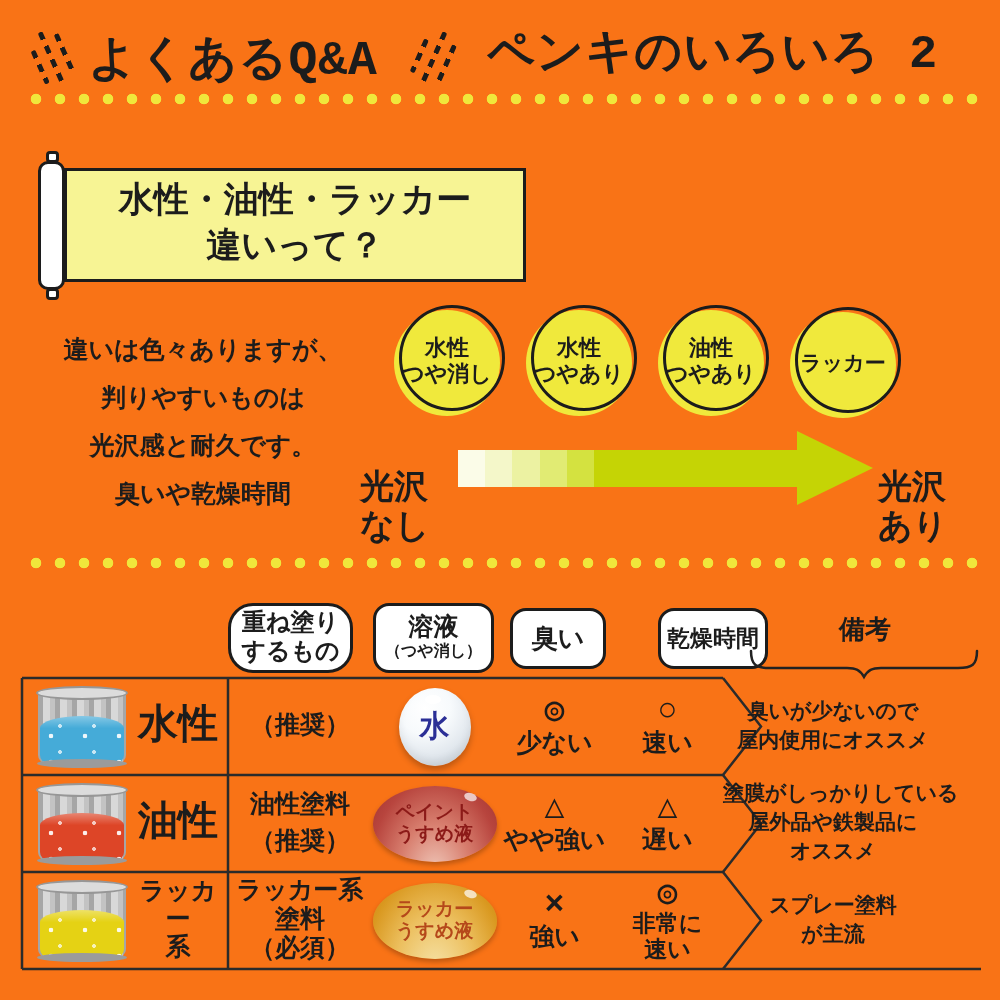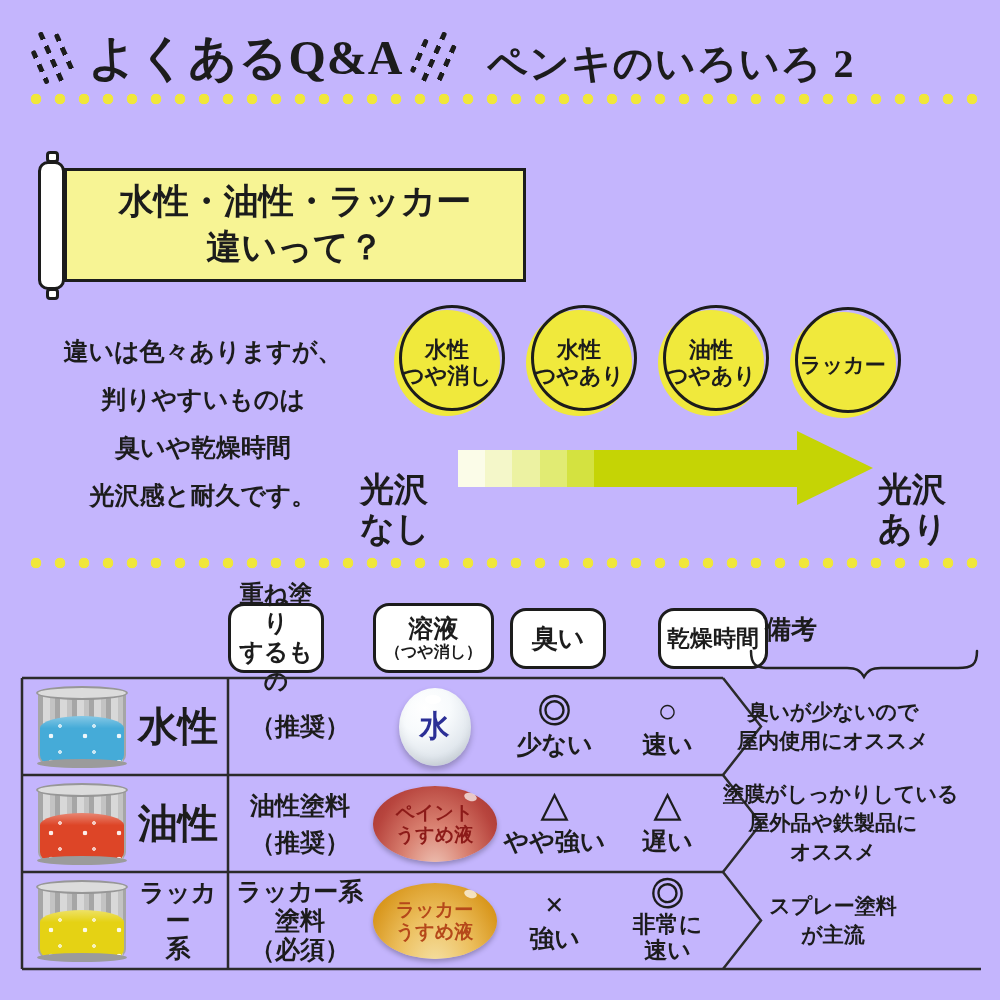--- a/index.html
+++ b/index.html
@@ -1,27 +1,27 @@
 <!DOCTYPE html>
 <html lang="ja" style="--ink-black: #1c1c1c; --accent-yellow: #f0e93c; --banner-yellow: #f7f494; --dot-yellow: #f0e73b; --arrow-green: #c5d405; --water-paint-blue: #45abd8; --oil-paint-red: #dd4527; --lacquer-paint-yellow: #e5d214; --water-text-blue: #2b2f96;"><head>
 <meta charset="utf-8">
 <style>
   html,body{margin:0;padding:0;background:#fff;}
   .stage{
-    position:relative;width:1000px;height:1000px;background:#c4b5fd;overflow:hidden;
-    font-family:Liberation Serif, serif;
+    position:relative;width:1000px;height:1000px;background:#f97316;overflow:hidden;
+    font-family:Liberation Mono, monospace;
     font-weight:900;color:var(--ink-black,#1c1c1c);
   }
   .abs{position:absolute;}
   .nowrap{white-space:nowrap;}
 
   
   .title{position:absolute;margin:0;font-weight:900;letter-spacing:1px;}
   #title-left{left:88px;top:26px;font-size:48px;}
-  #title-right{left:487px;top:20px;font-size:40px;margin-top:16px;}
+  #title-right{left:487px;top:20px;font-size:47px;}
   .hatch{position:absolute;display:flex;gap:9px;}
   .hatch span{display:block;width:5px;border-radius:2px;
     background:repeating-linear-gradient(180deg,var(--ink-black) 0 8px,transparent 8px 15px);}
   .hatch span:nth-child(1){height:36px;margin-top:16px;}
   .hatch span:nth-child(2){height:54px;margin-top:2px;}
   .hatch span:nth-child(3){height:40px;margin-top:10px;}
   #hatch-left{left:34px;top:28px;transform:rotate(-24deg);}
   #hatch-mid{left:418px;top:28px;transform:rotate(24deg);}
   .dots{position:absolute;height:12px;background-repeat:repeat-x;background-size:24px 12px;
     background-image:radial-gradient(circle at 6px 6px,var(--dot-yellow) 5px,transparent 5.6px);}
@@ -58,27 +58,27 @@
       #fbfce8 0%,#fbfce8 8%,#f4f7c9 8%,#f4f7c9 16%,#ecf2a2 16%,#ecf2a2 24%,
       #e1eb73 24%,#e1eb73 32%,#d4e240 32%,#d4e240 40%,var(--arrow-green) 40%);}
   .arrow-head{position:absolute;left:797px;top:431px;width:0;height:0;
     border-top:37px solid transparent;border-bottom:37px solid transparent;
     border-left:76px solid var(--arrow-green);}
 
   
   .hbox{position:absolute;background:#fff;border:3px solid var(--ink-black);border-radius:16px;
     box-sizing:border-box;display:flex;flex-direction:column;align-items:center;
     justify-content:center;text-align:center;}
-  #hbox-recoat{left:228px;top:603px;width:96px;height:70px;font-size:24px;line-height:29px;}
+  #hbox-recoat{left:228px;top:603px;width:125px;height:70px;font-size:24px;line-height:29px;border-radius:25px;}
   #hbox-solvent{left:373px;top:603px;width:121px;height:70px;}
   #hbox-solvent .l1{font-size:25px;line-height:27px;}
   #hbox-solvent .l2{font-size:16px;line-height:20px;}
   #hbox-smell{left:510px;top:608px;width:96px;height:61px;font-size:26px;}
   #hbox-dry{left:622px;top:608px;width:110px;height:61px;font-size:23px;margin-left:36px;}
-  #notes-head{left:765px;top:612px;width:200px;font-size:26px;}
+  #notes-head{left:765px;top:612px;width:200px;text-align:center;font-size:26px;}
 
   
   .trow{position:absolute;left:22px;width:963px;height:97px;display:flex;align-items:center;}
   #row-water{top:678px;} #row-oil{top:775px;} #row-lacquer{top:872px;}
   .cA{width:206px;height:100%;display:flex;align-items:center;}
   .cA .nm{flex:1;text-align:center;font-size:40px;line-height:42px;}
   #row-lacquer .cA .nm{font-size:25px;line-height:28px;}
   .cB{width:144px;text-align:center;font-size:25px;line-height:37px;}
   #row-lacquer .cB{line-height:29px;}
   .cC{width:125px;display:flex;align-items:center;justify-content:center;}
@@ -154,22 +154,22 @@
   <div id="knob-top" class="scroll-knob"></div>
   <div id="knob-bottom" class="scroll-knob"></div>
   <div class="banner-board">
     <div>水性・油性・ラッカー</div>
     <div>違いって？</div>
   </div>
 
   <div class="intro">
     <div class="nowrap">違いは色々ありますが、</div>
     <div class="nowrap">判りやすいものは</div>
+    <div class="nowrap">光沢感と耐久です。</div>
     <div class="nowrap">臭いや乾燥時間</div>
-    <div class="nowrap">光沢感と耐久です。</div>
   </div>
 
   <div id="gc1" class="g-circle">
     <div class="fill"></div>
     <div class="ring"></div>
     <div class="lbl">
       <span>水性</span>
         <span>つや消し</span>
     </div>
   </div>

